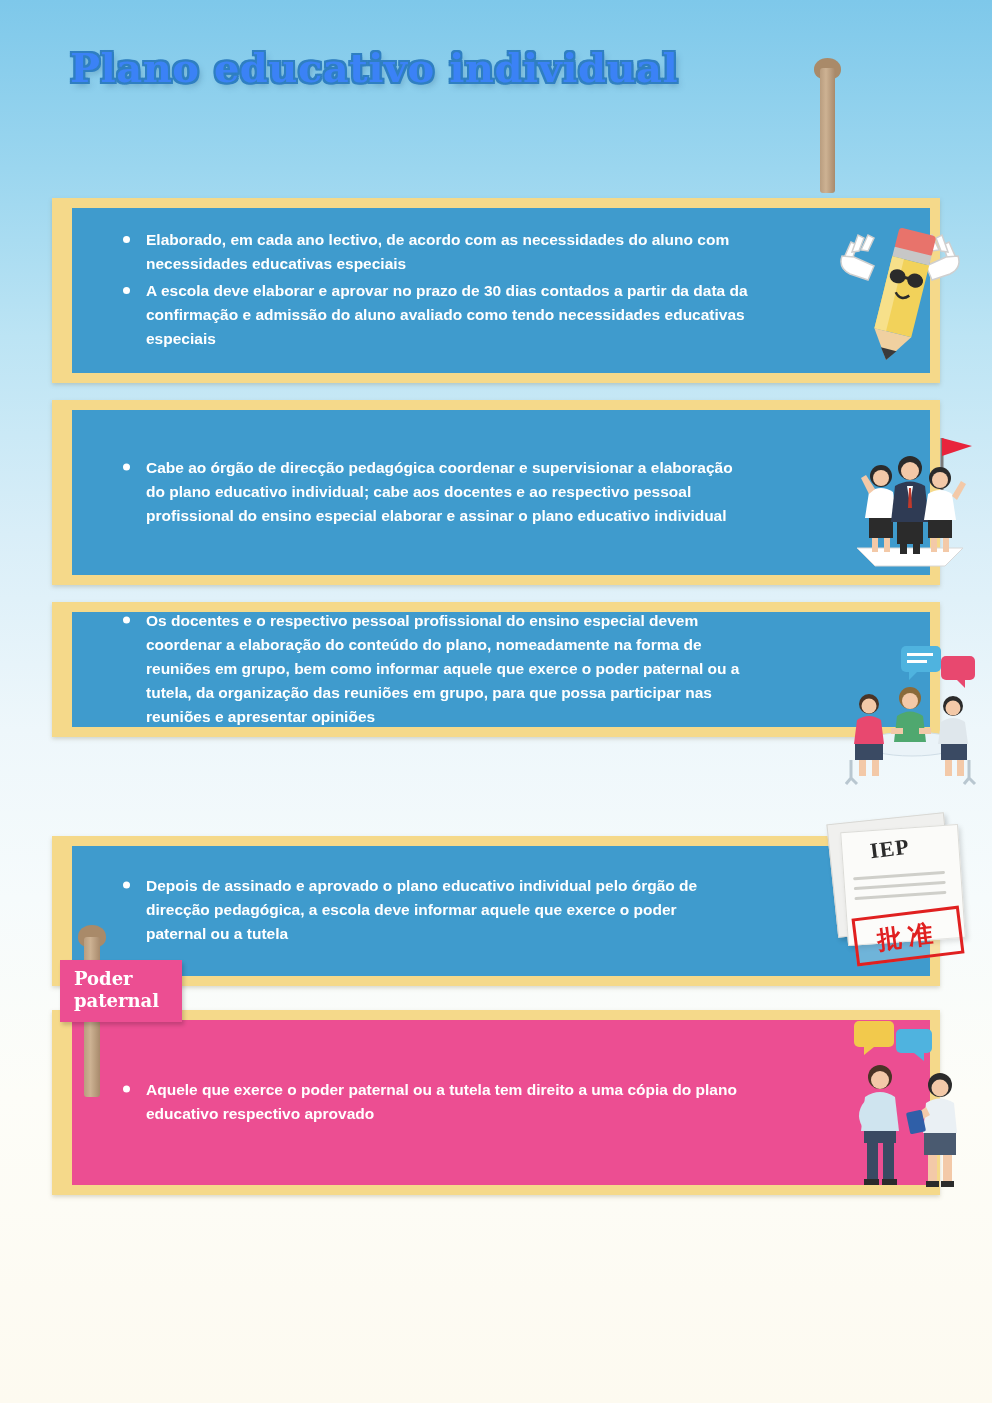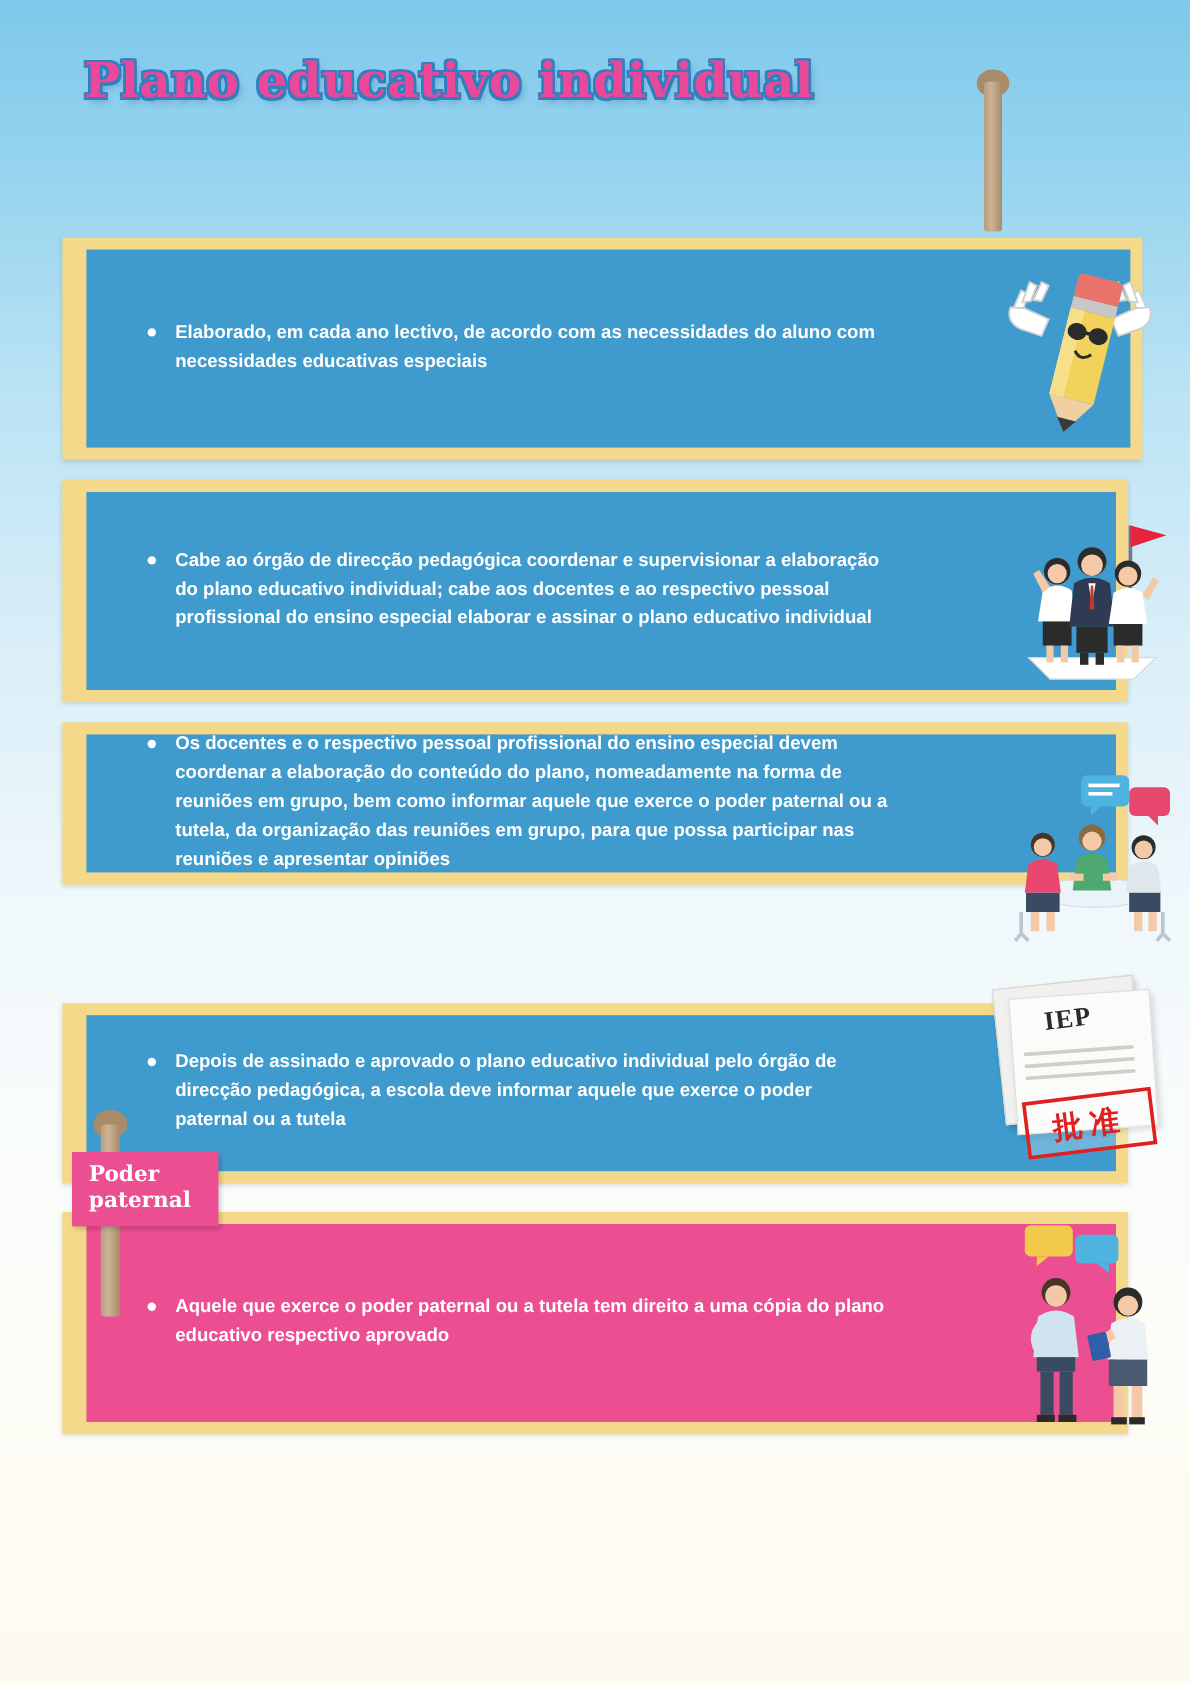--- a/index.html
+++ b/index.html
@@ -16,21 +16,21 @@
   }
 
   
   .title {
     position: absolute;
     top: 44px;
     left: 70px;
     font-family: "DejaVu Serif", serif;
     font-weight: bold;
     font-size: 40px;
-    color: #ec4899;
+    color: #3b82f6;
     letter-spacing: 0.5px;
     text-shadow:
       -2px -2px 0 #2f7fc1, 2px -2px 0 #2f7fc1, -2px 2px 0 #2f7fc1, 2px 2px 0 #2f7fc1,
       0 -2px 0 #2f7fc1, 0 2px 0 #2f7fc1, -2px 0 0 #2f7fc1, 2px 0 0 #2f7fc1,
       3px 4px 6px rgba(40,90,130,0.35);
   }
 
   
   .signpost-school {
     position: absolute;
@@ -165,21 +165,21 @@
     position: absolute;
     left: -23px;
     top: 8px;
     width: 7px;
     height: 7px;
     border-radius: 50%;
     background: #ffffff;
   }
 
   
-  #card-1 { left: 52px; top: 198px;  width: 888px; height: 185px; padding-left: 12px; }
+  #card-1 { left: 52px; top: 198px;  width: 888px; height: 185px; }
   #card-2 { left: 52px; top: 400px;  width: 888px; height: 185px; }
   #card-3 { left: 52px; top: 602px;  width: 888px; height: 135px; }
   #card-4 { left: 52px; top: 836px;  width: 888px; height: 150px; }
   #card-5 { left: 52px; top: 1010px; width: 888px; height: 185px; }
 
   #card-1 .bullets { right: 180px; }
   #card-2 .bullets { right: 182px; }
   #card-3 .bullets { right: 170px; }
   #card-4 .bullets { right: 190px; }
   #card-5 .bullets { right: 170px; }
@@ -306,20 +306,21 @@
 
 <div class="signpost-school">
   <div class="knob"></div>
   <div class="post"></div>
 </div>
 
 <div class="card" id="card-1">
   <div class="inner">
     <ul class="bullets">
       <li>Elaborado, em cada ano lectivo, de acordo com as necessidades do aluno com necessidades educativas especiais</li>
+      <li>A escola deve elaborar e aprovar no prazo de 30 dias contados a partir da data da confirmação e admissão do aluno avaliado como tendo necessidades educativas especiais</li>
     </ul>
   </div>
 </div>
 
 <div class="art-pencil">
   <svg viewBox="0 0 130 160" width="130" height="160">
 
     <g fill="#ffffff" stroke="#cfcfcf" stroke-width="1.5">
       <path d="M6 46 l7 -16 6 3 -4 12z"></path>
       <path d="M14 40 l6 -17 6 3 -5 13z"></path>

